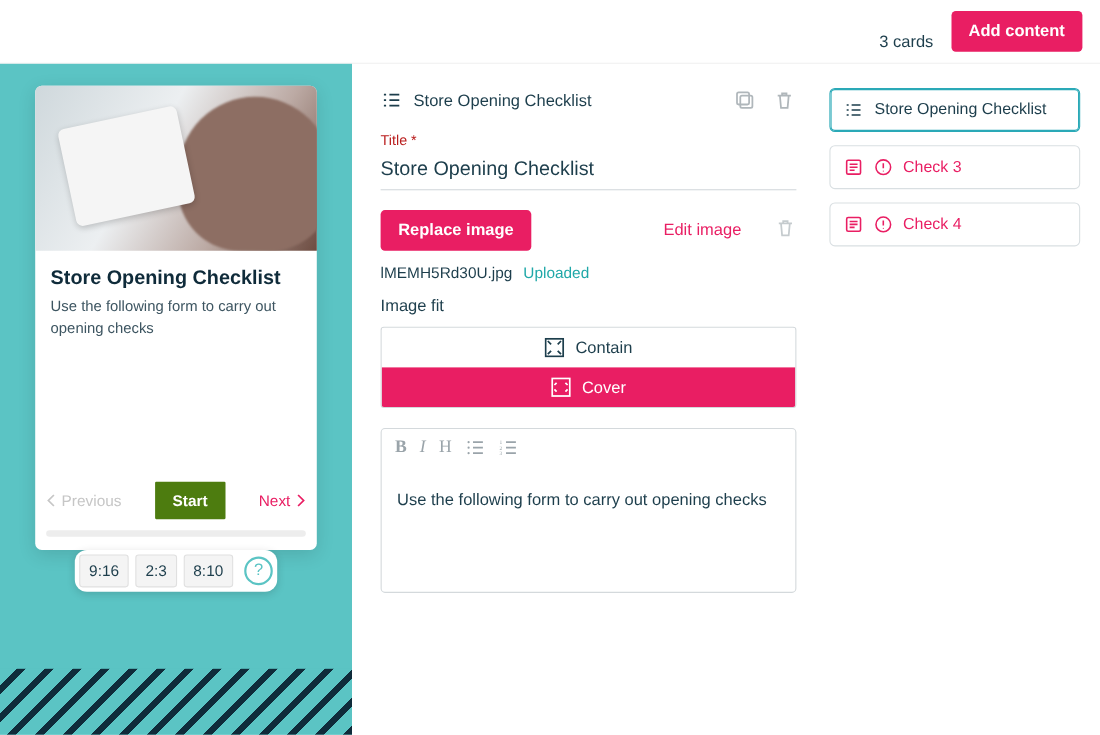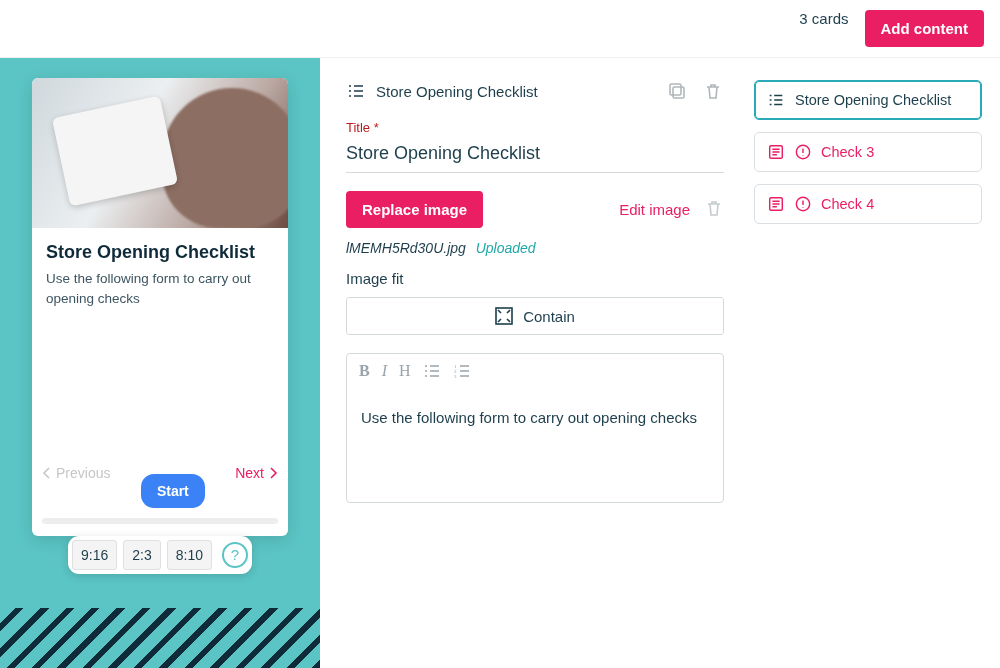--- a/index.html
+++ b/index.html
@@ -10,21 +10,21 @@
     height: 668px;
     overflow: hidden;
     color: #1d3e4c;
   }
   .app { display: flex; flex-direction: column; height: 100%; }
 
   
   .topbar {
     display: flex;
     justify-content: flex-end;
-    align-items: flex-start;
+    align-items: flex-end;
     padding: 10px 16px;
     gap: 16px;
     border-bottom: 1px solid #f0f0f0;
   }
   .topbar .count { font-size: 15px; color: #1d3e4c; }
   .btn-primary {
     background: #e91e63;
     color: #fff;
     border: none;
     border-radius: 4px;
@@ -97,22 +97,22 @@
     display: flex; justify-content: space-between; align-items: center;
     padding: 0 10px; margin-top: 8px;
   }
   .nav-link {
     color: #c6c6c6; font-size: 14px; display: flex; align-items: center; gap: 4px;
     cursor: pointer;
   }
   .nav-link.next { color: #e91e63; }
   .nav-link svg { width: 10px; height: 14px; }
   .pill {
-    background: #3b82f6; color: #fff; font-size: 14px; font-weight: 600;
-    padding: 9px 16px; border-radius: 13px; cursor: pointer; margin-top: 36px;
+    background: #4d7c0f; color: #fff; font-size: 14px; font-weight: 600;
+    padding: 9px 16px; border-radius: 1px; cursor: pointer;
   }
   .card-preview .scrollbar {
     height: 6px; margin: 10px 10px 0; border-radius: 3px; background: #ededed;
   }
 
   .ratio-bar {
     position: relative; z-index: 2; display: flex; align-items: center; gap: 6px;
     background: #fff; padding: 4px; border-radius: 11px;
     box-shadow: 0 2px 8px rgba(0,0,0,0.15);
   }
@@ -135,26 +135,26 @@
   .editor-header .right { display: flex; gap: 14px; }
   .icon-btn { width: 22px; height: 22px; color: #b0b7bb; cursor: pointer; display:flex; align-items:center; justify-content:center;}
   .icon-btn svg { width: 20px; height: 20px; }
 
   .field-label { font-size: 13px; color: #b91c1c; margin-bottom: 4px; }
   .title-input {
     width: 100%; border: none; border-bottom: 1px solid #d4d9dc; font-size: 18px;
     color: #1d3e4c; padding: 4px 0 8px; margin-bottom: 18px; outline: none;
   }
 
-  .image-row { display: flex; align-items: center; gap: 14px; margin-bottom: 12px; }
+  .image-row { display: flex; align-items: center; gap: 30px; margin-bottom: 12px; }
   .image-row .spacer-flex { flex: 1; }
   .link-pink { color: #e91e63; font-size: 15px; cursor: pointer; margin-left: 11px; }
   .trash-light { color: #c5cbce; cursor: pointer; }
 
-  .file-line { font-size: 14px; color: #1d3e4c; margin-bottom: 14px; font-style: italic; }
+  .file-line { font-size: 14px; color: #1d3e4c; margin-bottom: 14px; }
   .file-line .status { color: #20a8a8; margin-left: 6px; }
 
   .fit-label { font-size: 15px; color: #1d3e4c; margin-bottom: 10px; }
   .segmented { display: flex; width: 100%; border: 1px solid #d4d9dc; border-radius: 3px; overflow: hidden; margin-bottom: 18px; flex-direction: column;}
   .segmented .seg {
     flex: 1; display: flex; align-items: center; justify-content: center; gap: 10px;
     padding: 9px 0; font-size: 15px; cursor: pointer; background: #fff; color: #1d3e4c;
   }
   .segmented .seg.active { background: #e91e63; color: #fff; }
   .seg svg { width: 18px; height: 18px; }
@@ -275,20 +275,27 @@
       </div>
 
       <div class="fit-label">Image fit</div>
       <div class="segmented">
         <div class="seg">
           <svg viewBox="0 0 18 18">
               <rect x="1" y="1" width="16" height="16"></rect>
               <path d="M6 6l-3-3M12 6l3-3M6 12l-3 3M12 12l3 3"></path>
             </svg>
           <span>Contain</span>
+        </div>
+        <div class="seg active">
+          <svg viewBox="0 0 18 18" style="stroke:#fff">
+              <rect x="1" y="1" width="16" height="16"></rect>
+              <path d="M5 5l-2 2M13 5l2 2M5 13l-2-2M13 13l2-2"></path>
+            </svg>
+          <span>Cover</span>
         </div>
       </div>
 
       <div class="rte">
         <div class="rte-toolbar">
           <span class="bold">B</span>
           <span class="italic">I</span>
           <span>H</span>
           <span>
             <svg viewBox="0 0 18 18">

